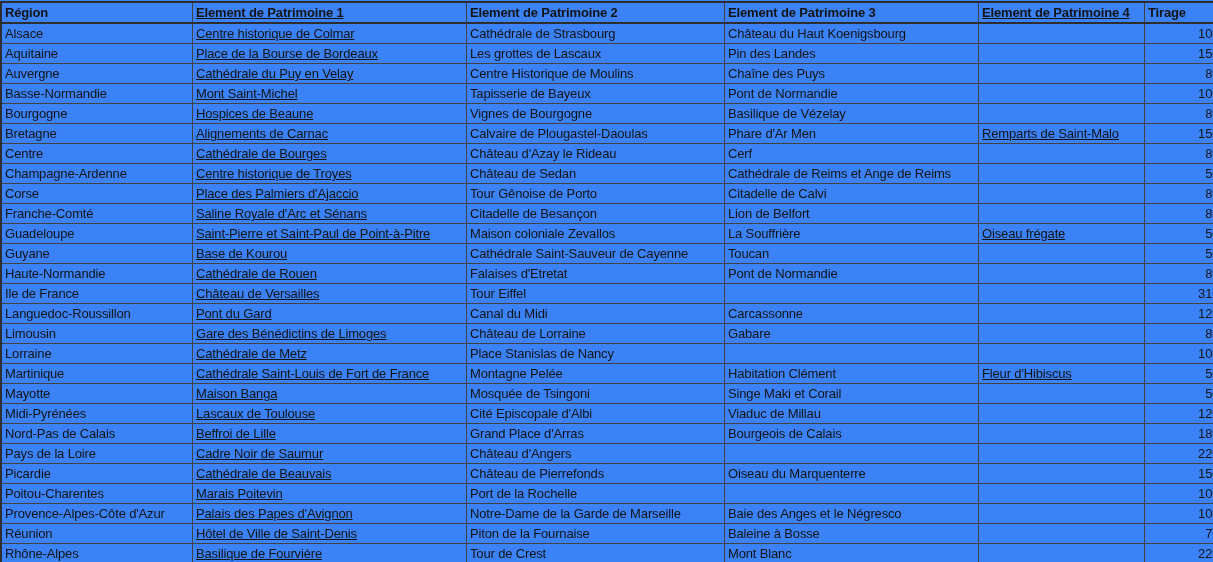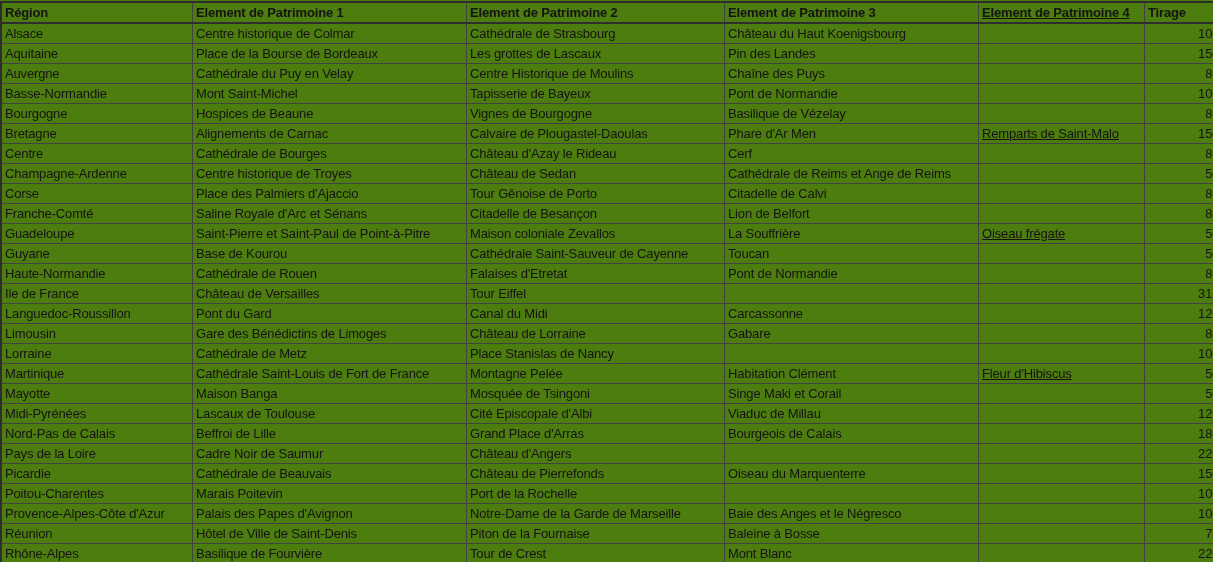--- a/index.html
+++ b/index.html
@@ -5,21 +5,21 @@
   html, body {
     margin: 0;
     padding: 0;
     background: #ffffff;
     font-family: "Liberation Sans", "DejaVu Sans", sans-serif;
   }
   .sheet {
     width: 1213px;
     height: 562px;
     overflow: hidden;
-    background: #4d7c0f;
+    background: #3b82f6;
   }
   table.grid {
     border-collapse: collapse;
     table-layout: fixed;
     width: 1212px;
     margin-top: 1px;
     border: 2px solid #2e2e2e;
   }
   table.grid th, table.grid td {
     border: 1px solid #424242;
@@ -33,21 +33,21 @@
     text-align: left;
     vertical-align: middle;
     line-height: 19px;
   }
   table.grid th {
     font-weight: bold;
     border-bottom: 2px solid #2e2e2e;
   }
   table.grid td.col-0 { font-weight: normal; }
   table.grid .col-0 { width: 183px; }
-  table.grid .col-1 { width: 266px; }
+  table.grid .col-1 { width: 266px; text-decoration: underline; }
   table.grid .col-2 { width: 250px; }
   table.grid .col-3 { width: 246px; }
   table.grid .col-4 { width: 158px; text-decoration: underline; }
   table.grid .col-5 { width: 97px; }
   table.grid td.col-5, table.grid th.col-5-num { text-align: right; }
   table.grid td.col-5 { text-align: right; padding-right: 5px; }
 </style>
 </head>
 <body>
 

